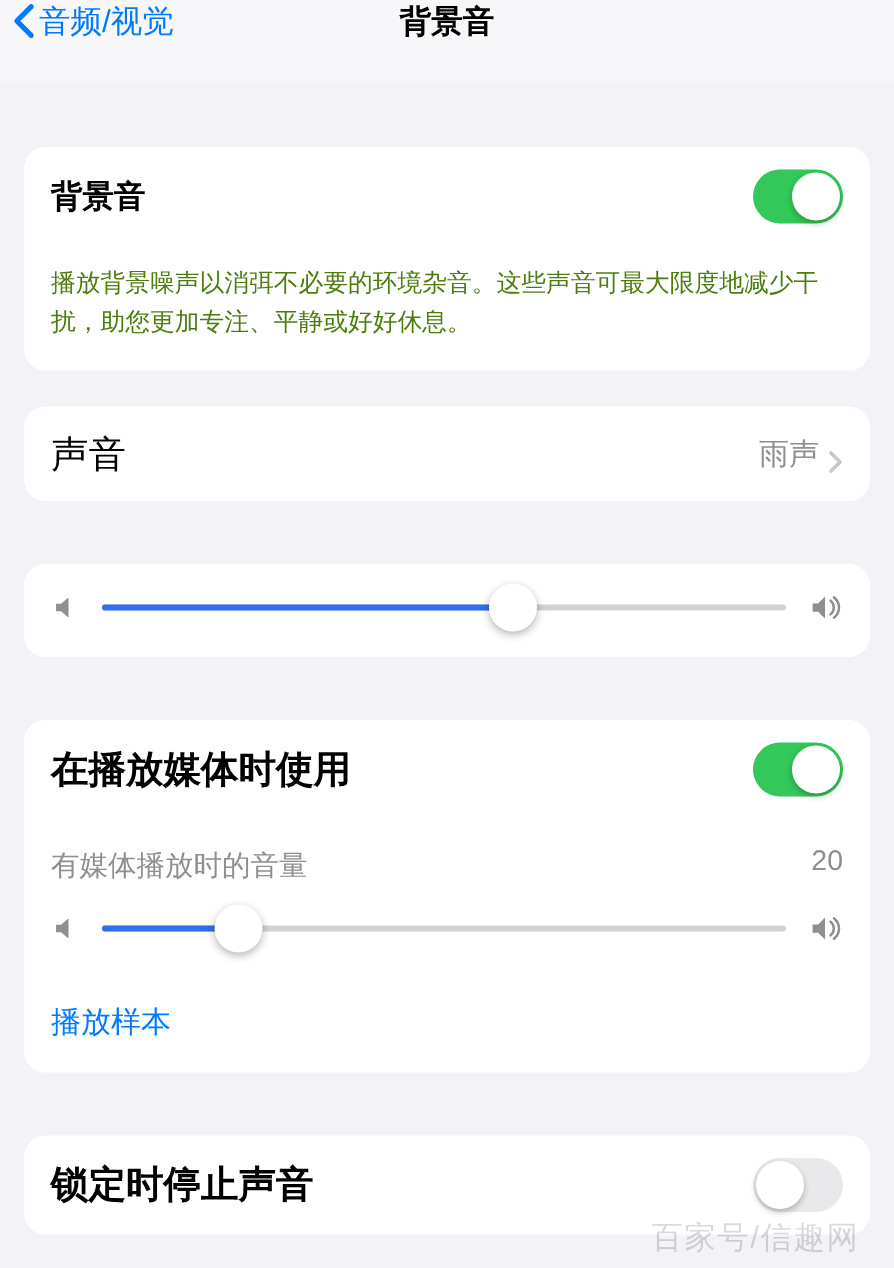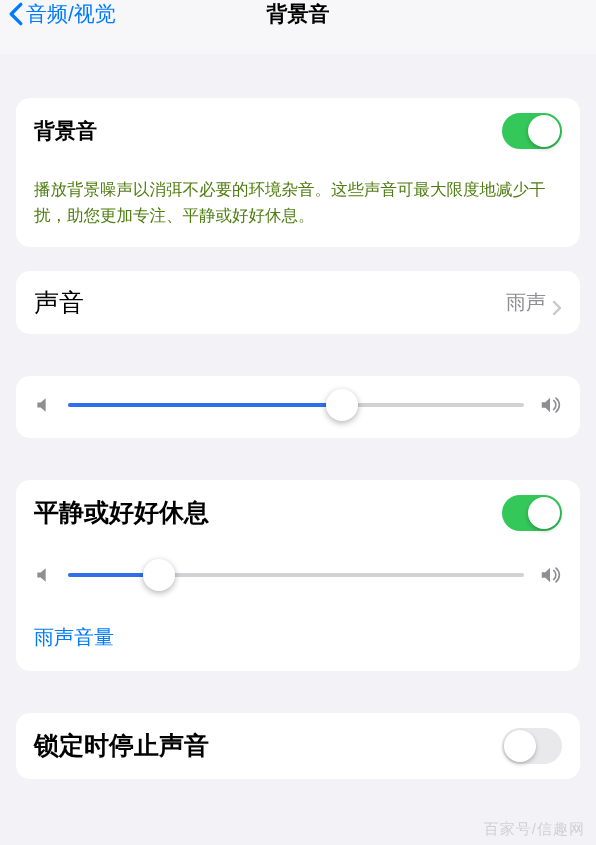--- a/index.html
+++ b/index.html
@@ -129,22 +129,22 @@
 
   .link-row {
     padding: 16px 18px 20px 18px;
     color: #007aff;
     font-size: 20px;
     cursor: pointer;
   }
 
   .watermark {
     position: absolute;
-    right: 11px; bottom: 6px;
-    font-size: 15px;
+    right: 23px; bottom: 6px;
+    font-size: 21px;
     color: rgba(0,0,0,0.15);
     letter-spacing: 1px;
     pointer-events: none;
   }
 </style>
 </head>
 <body>
 
 <div class="header">
   <div class="back">
@@ -194,42 +194,46 @@
           <path d="M3 9v6h4l5 5V4L7 9H3z" fill="#8e8e93"></path>
           <path d="M16 7c1.5 1.2 2.4 3 2.4 5s-.9 3.8-2.4 5" fill="none" stroke="#8e8e93" stroke-width="1.8" stroke-linecap="round"></path>
           <path d="M18.5 4.5c2.3 1.9 3.7 4.6 3.7 7.5s-1.4 5.6-3.7 7.5" fill="none" stroke="#8e8e93" stroke-width="1.8" stroke-linecap="round"></path>
         </svg>
       </div>
     </div>
   </div>
 
   <div class="group tight">
     <div class="row">
-      <div class="row-label normal" style="font-weight:600">平静或好好休息</div>
+      <div class="row-label normal" style="font-weight:600">在播放媒体时使用</div>
       <div class="switch on">
         <div class="knob"></div>
       </div>
     </div>
     <div class="slider-block">
+      <div class="slider-head">
+        <span>有媒体播放时的音量</span>
+        <span>20</span>
+      </div>
       <div class="slider-row">
         <svg class="vol-icon" width="20" height="20" viewBox="0 0 24 24">
           <path d="M4 9v6h4l6 5V4l-6 5H4z" fill="#8e8e93"></path>
         </svg>
         <div class="track">
           <div class="fill" style="width:20%"></div>
           <div class="thumb" style="left:20%"></div>
         </div>
         <svg class="vol-icon" width="24" height="22" viewBox="0 0 24 24">
           <path d="M3 9v6h4l5 5V4L7 9H3z" fill="#8e8e93"></path>
           <path d="M16 7c1.5 1.2 2.4 3 2.4 5s-.9 3.8-2.4 5" fill="none" stroke="#8e8e93" stroke-width="1.8" stroke-linecap="round"></path>
           <path d="M18.5 4.5c2.3 1.9 3.7 4.6 3.7 7.5s-1.4 5.6-3.7 7.5" fill="none" stroke="#8e8e93" stroke-width="1.8" stroke-linecap="round"></path>
         </svg>
       </div>
     </div>
-    <div class="link-row">雨声音量</div>
+    <div class="link-row">播放样本</div>
   </div>
 
   <div class="group tight">
     <div class="row">
       <div class="row-label normal" style="font-weight:700">锁定时停止声音</div>
       <div class="switch off">
         <div class="knob"></div>
       </div>
     </div>
 

